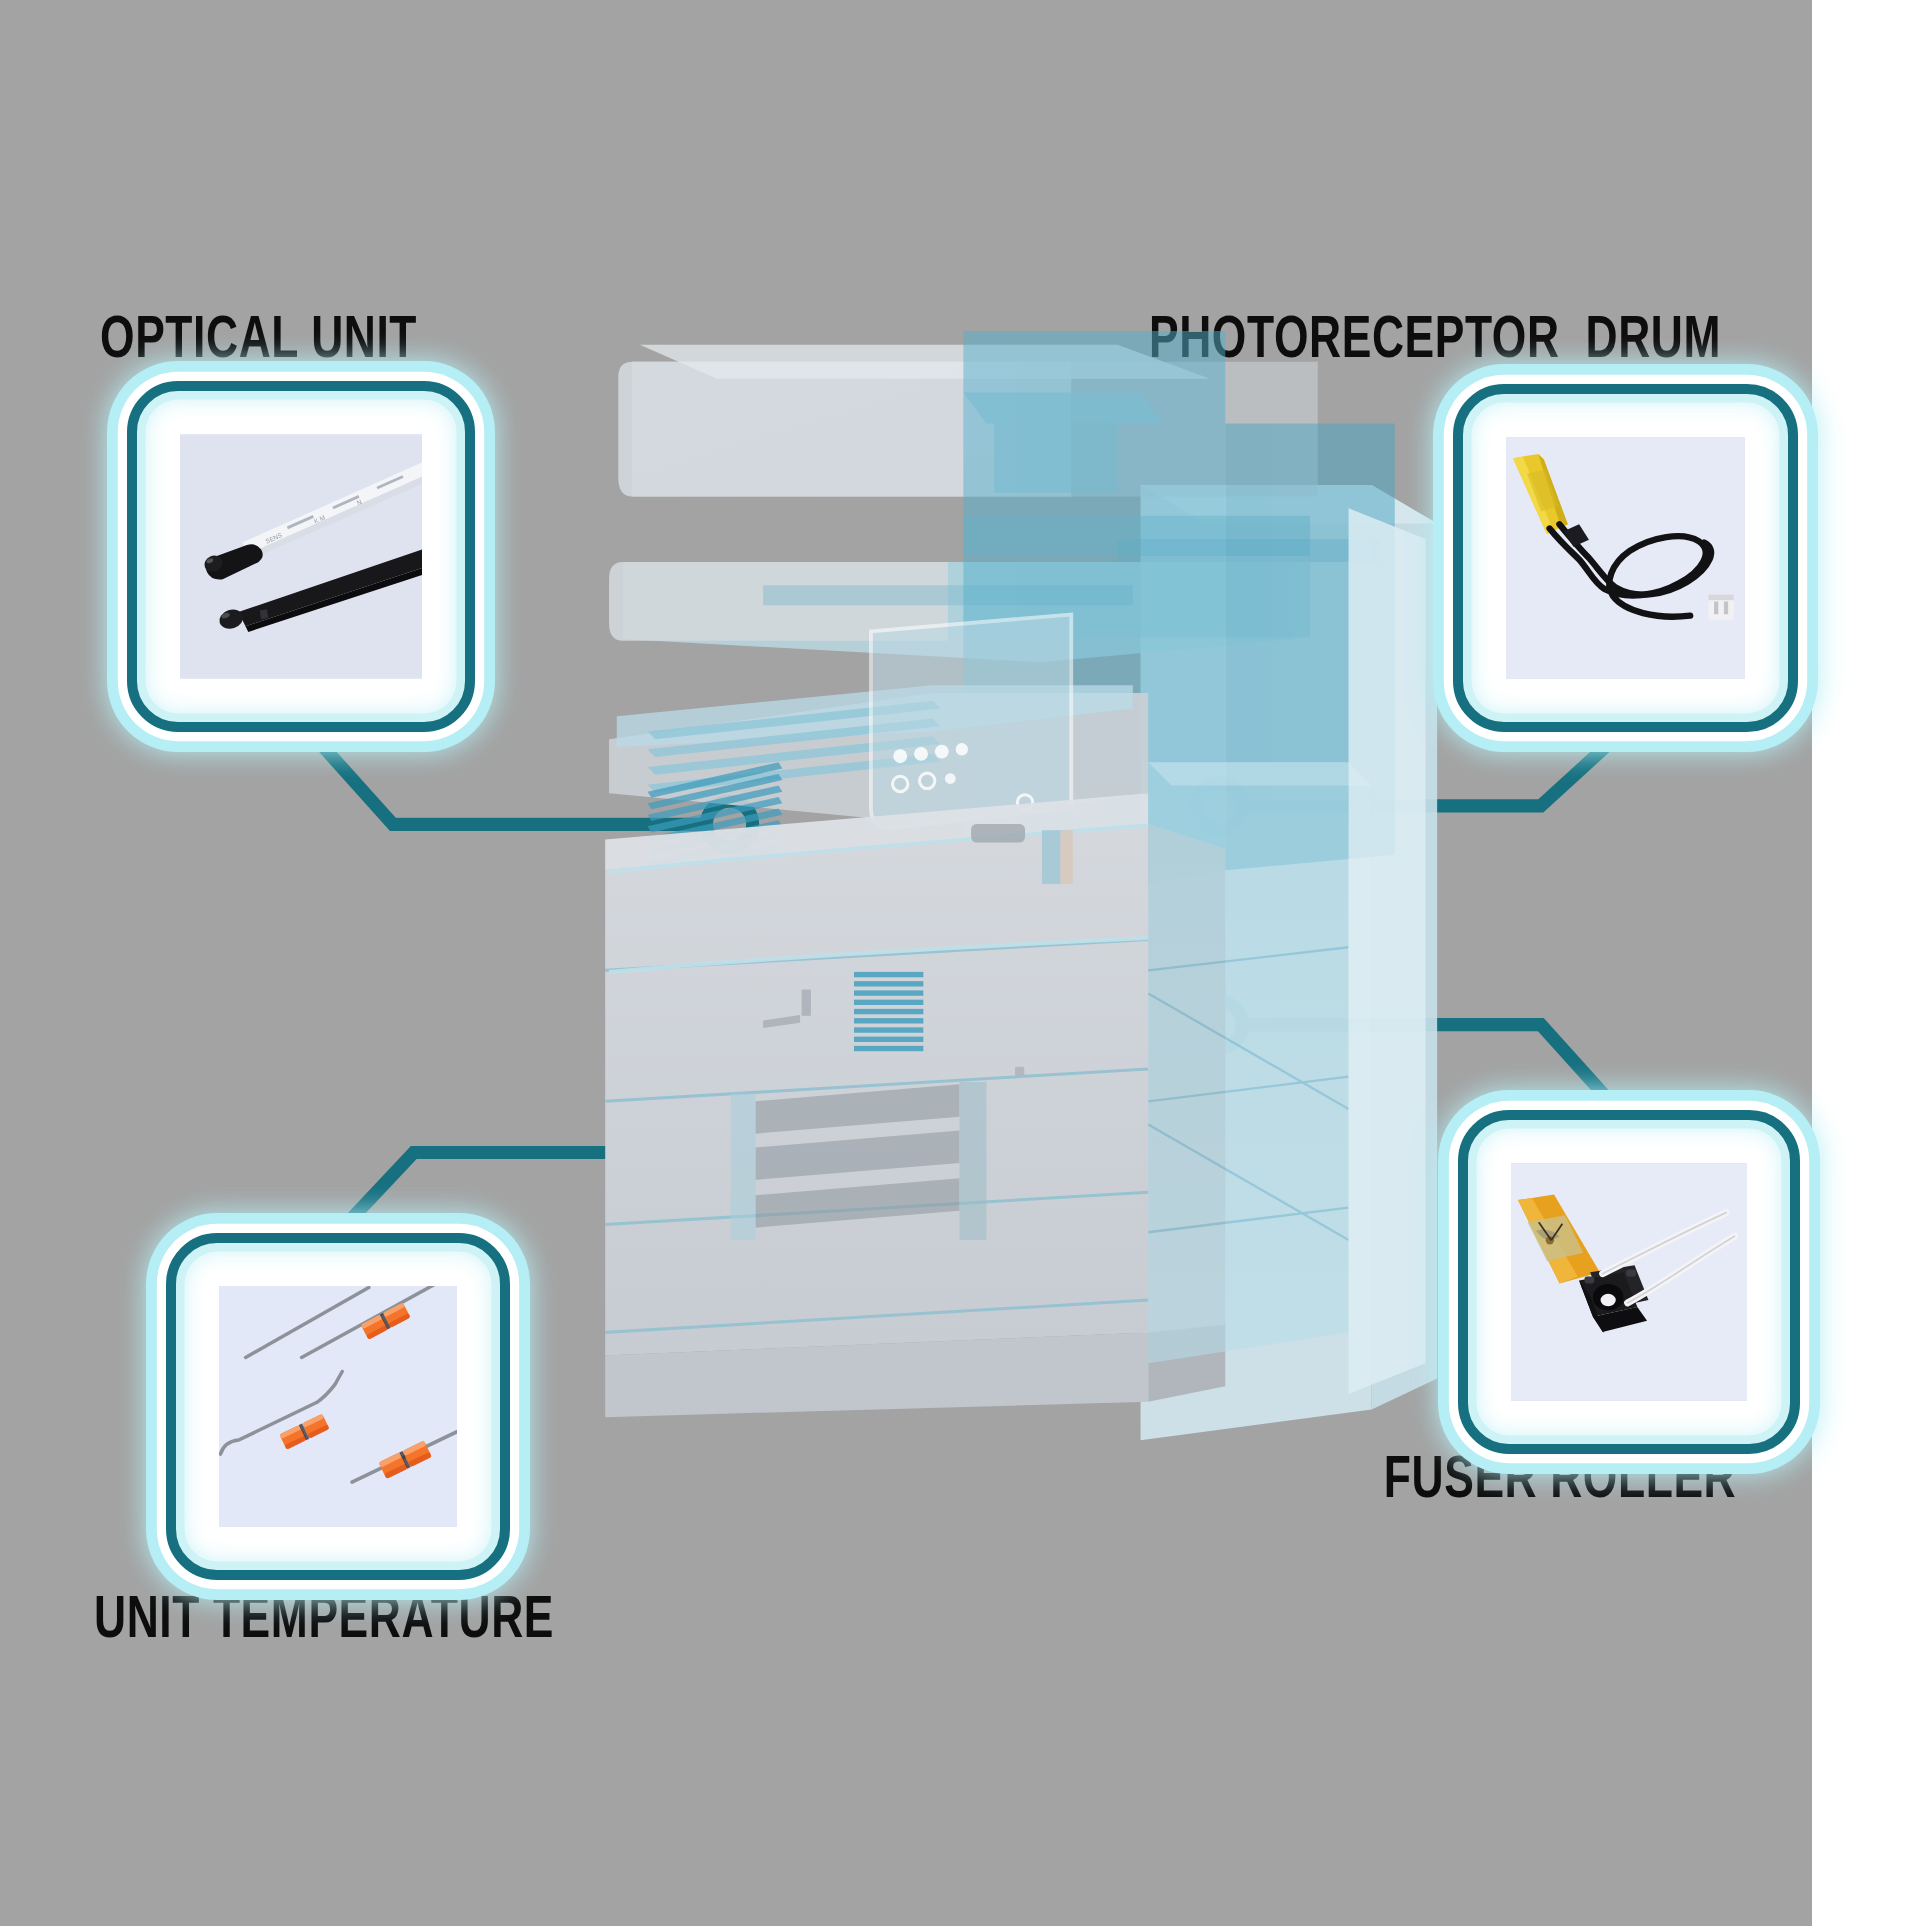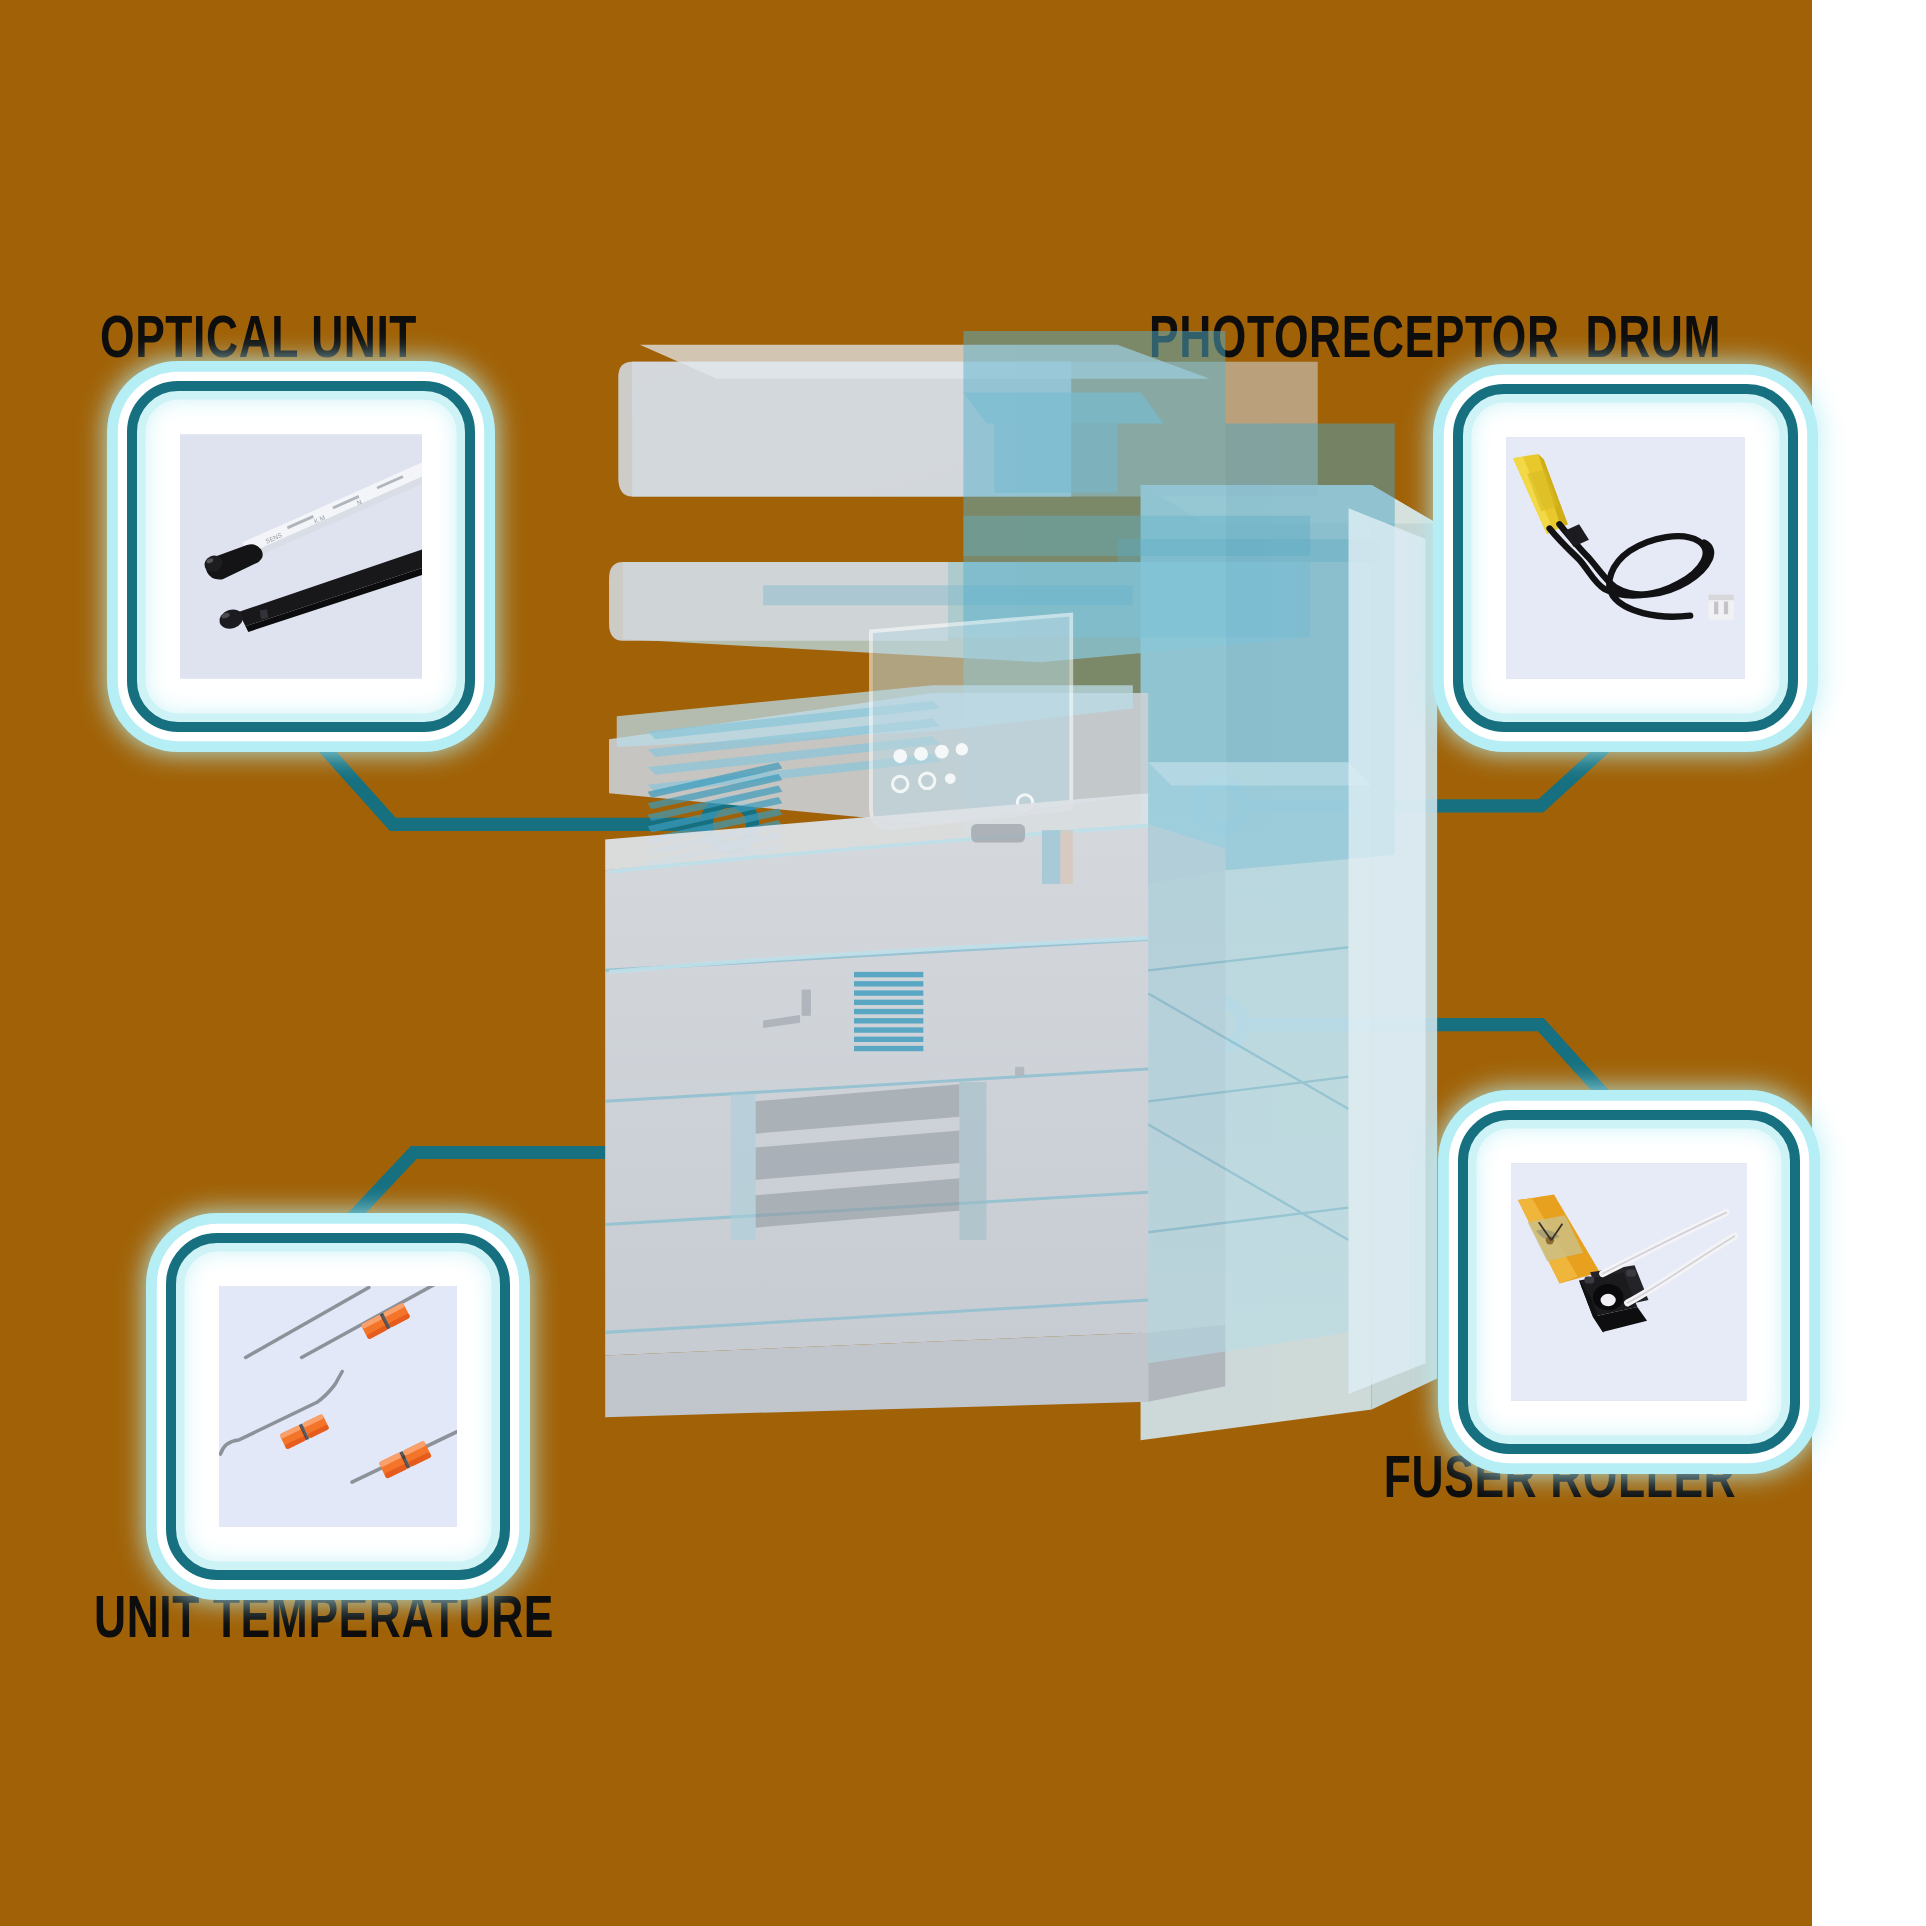--- a/index.html
+++ b/index.html
@@ -1,17 +1,17 @@
 <!DOCTYPE html>
 <html style="font-size:12.3px"><head>
 <meta charset="utf-8">
 <style>
   html,body{margin:0;padding:0;background:#ffffff;}
   body{width:1926px;height:1926px;overflow:hidden;font-family:"Liberation Sans",sans-serif;}
-  #stage{position:relative;width:1812px;height:1926px;background:#a16207;}
+  #stage{position:relative;width:1812px;height:1926px;background:#a3a3a3;}
 
   
   .label{
     position:absolute;
     font-family:"Liberation Sans Narrow","Liberation Sans",sans-serif;
     font-weight:700;
     color:#0d0d0d;
     font-size:60px;
     line-height:1;
     letter-spacing:0.8px;

